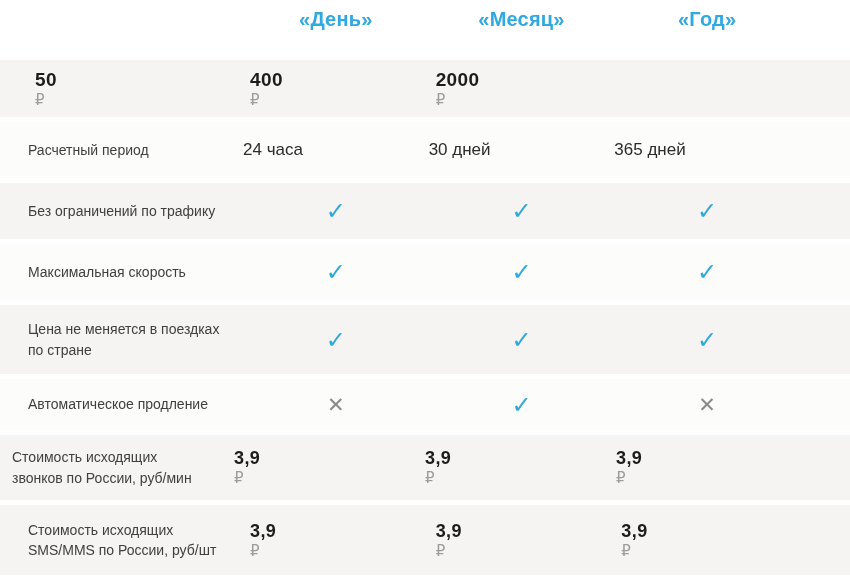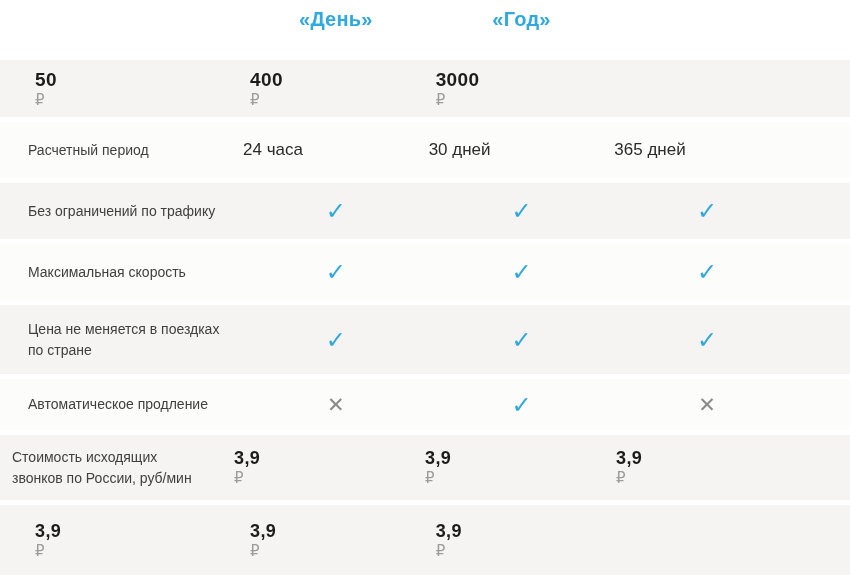--- a/index.html
+++ b/index.html
@@ -103,36 +103,37 @@
   }
 </style>
 </head>
 <body>
 
 <div class="page">
 
   <div class="grid-cols header-row">
     <div class="header-cell-spacer"></div>
     <div class="header-cell">«День»</div>
+    <div class="header-cell">«Месяц»</div>
     <div class="header-cell">«Год»</div>
   </div>
 
   <div class="rows">
 
     <div class="grid-cols row shade h57">
       <div class="cell val">
         <span class="num">50</span>
         <span class="rub">₽</span>
       </div>
       <div class="cell val">
         <span class="num">400</span>
         <span class="rub">₽</span>
       </div>
       <div class="cell val">
-        <span class="num">3000</span>
+        <span class="num">2000</span>
         <span class="rub">₽</span>
       </div>
     </div>
 
     <div class="grid-cols row light h56">
       <div class="cell label">Расчетный период</div>
       <div class="cell val">
         <span class="txt">24 часа</span>
       </div>
       <div class="cell val">
@@ -205,20 +206,21 @@
         <span class="num small">3,9</span>
         <span class="rub">₽</span>
       </div>
       <div class="cell val">
         <span class="num small">3,9</span>
         <span class="rub">₽</span>
       </div>
     </div>
 
     <div class="grid-cols row shade h70">
+      <div class="cell label">Стоимость исходящих SMS/MMS по России, руб/шт</div>
       <div class="cell val">
         <span class="num small">3,9</span>
         <span class="rub">₽</span>
       </div>
       <div class="cell val">
         <span class="num small">3,9</span>
         <span class="rub">₽</span>
       </div>
       <div class="cell val">
         <span class="num small">3,9</span>

